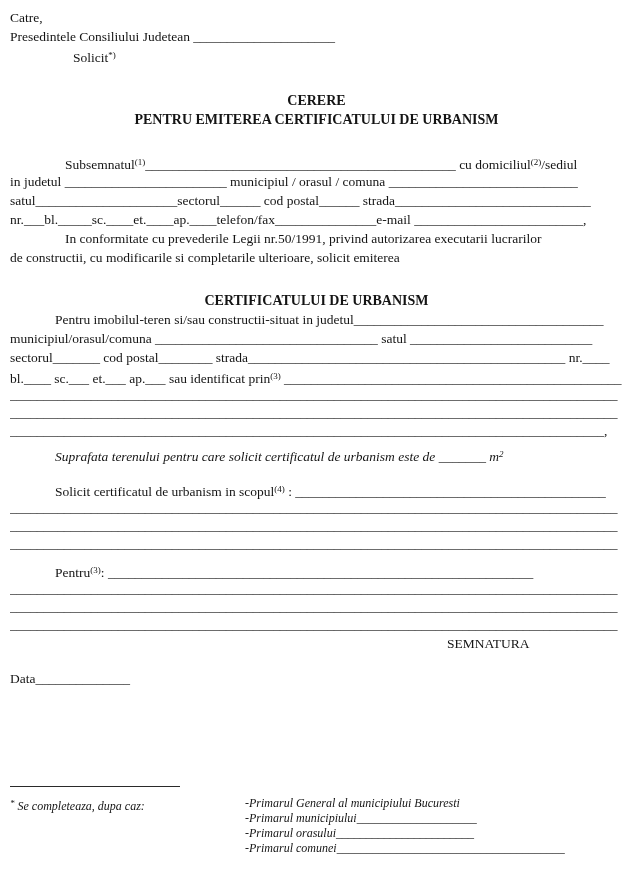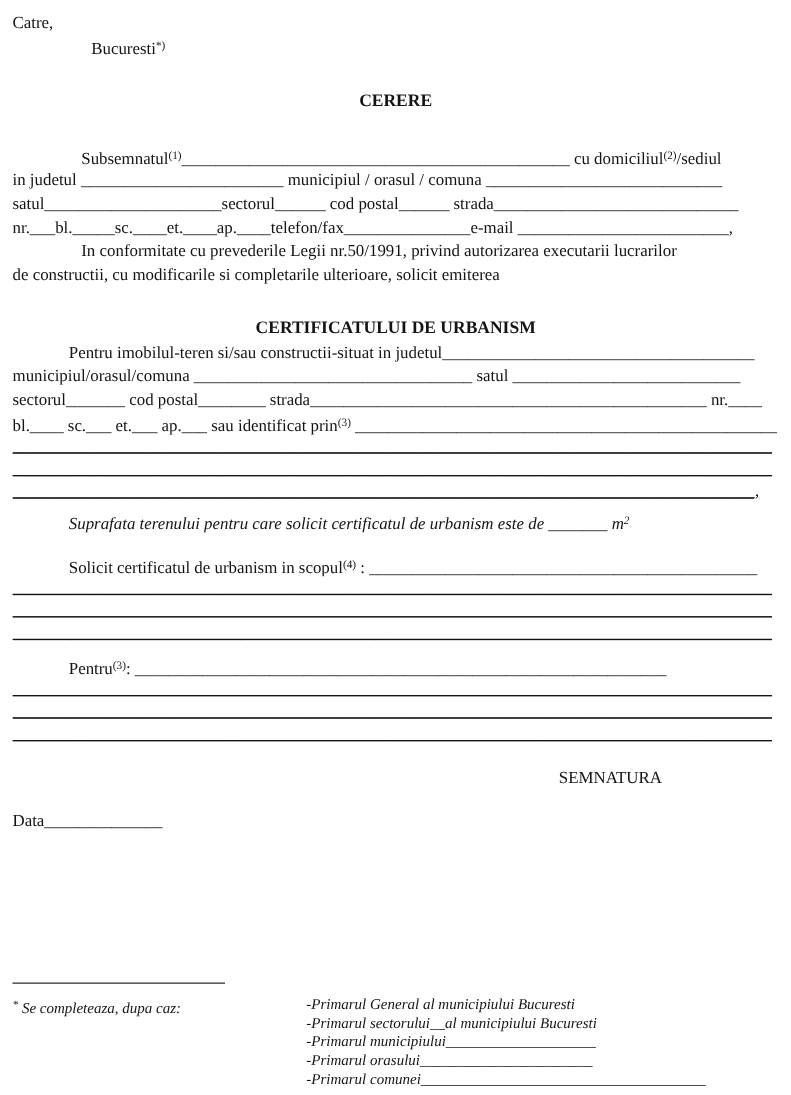--- a/index.html
+++ b/index.html
@@ -3,51 +3,53 @@
 <meta charset="utf-8">
 <style>
   html,body{margin:0;padding:0;background:#ffffff;}
   body{
     width:633px;height:876px;overflow:hidden;color:#141414;
     font-family:"Liberation Serif","DejaVu Serif",serif;
     font-size:13.5px;
   }
   .page{position:relative;width:613px;height:868px;padding:8px 10px 4px 10px;}
   .line{white-space:nowrap;overflow:hidden;height:19px;line-height:19px;}
-  .rule{height:18px;line-height:18px;text-decoration:underline;}
+  .rule{height:18px;line-height:18px;}
   .sup{font-size:9px;vertical-align:4px;letter-spacing:0;}
   .title{font-weight:bold;text-align:center;font-size:14px;}
   .ind-mayor{text-indent:63px;}
   .ind1{text-indent:55px;}
   .ind2{text-indent:45px;}
   .mt-title{margin-top:26px;}
   .mt-p1{margin-top:24px;}
   .mt-title2{margin-top:24px;}
   .mt-p2{}
   .mt-area{margin-top:5px;font-style:italic;}
   .mt-purpose{margin-top:16px;}
   .mt-annex{margin-top:8px;}
-  .signature{margin-top:16px;margin-left:437px;}
+  .signature{margin-top:0;margin-left:437px;}
   .mt-date{margin-top:16px;}
   .footnote-block{position:absolute;top:786px;left:10px;right:10px;font-style:italic;font-size:12px;}
   .footnote-sep{width:170px;border-top:1px solid #2a2a2a;margin-bottom:9px;}
   .footnote-row{display:flex;}
   .footnote-label{width:235px;white-space:nowrap;line-height:15px;}
   .footnote-options{flex:1;font-style:italic;}
   .fo{white-space:nowrap;overflow:hidden;line-height:15px;height:15px;}
 </style>
 </head>
 <body>
 
 <div class="page">
 
   <div class="line"><span>Catre,</span></div>
-  <div class="line ind-mayor"><span>Bucuresti</span><span class="sup">*)</span></div>
+  <div class="line"><span>Presedintele Consiliului Judetean _____________________</span></div>
+  <div class="line ind-mayor"><span>Solicit</span><span class="sup">*)</span></div>
 
   <div class="line title mt-title">CERERE</div>
+  <div class="line title">PENTRU EMITEREA CERTIFICATULUI DE URBANISM</div>
 
   <div class="mt-p1">
     <div class="line ind1"><span>Subsemnatul</span><span class="sup">(1)</span><span>______________________________________________ cu domiciliul</span><span class="sup">(2)</span><span>/sediul</span></div>
     <div class="line"><span>in judetul ________________________ municipiul / orasul / comuna ____________________________</span></div>
     <div class="line"><span>satul_____________________sectorul______ cod postal______ strada_____________________________</span></div>
     <div class="line"><span>nr.___bl._____sc.____et.____ap.____telefon/fax_______________e-mail _________________________,</span></div>
     <div class="line ind1"><span>In conformitate cu prevederile Legii nr.50/1991, privind autorizarea executarii lucrarilor</span></div>
     <div class="line"><span>de constructii, cu modificarile si completarile ulterioare, solicit emiterea</span></div>
   </div>
 
@@ -81,21 +83,20 @@
 
   <div class="line signature">SEMNATURA</div>
   <div class="line mt-date"><span>Data______________</span></div>
 
   <div class="footnote-block">
     <div class="footnote-sep"></div>
     <div class="footnote-row">
       <div class="footnote-label"><span class="sup">*</span><span> Se completeaza, dupa caz:</span></div>
       <div class="footnote-options">
         <div class="fo">-Primarul General al municipiului Bucuresti</div>
-        <div class="fo">-Primarul sectorului__al municipiului Bucuresti</div>
         <div class="fo">-Primarul municipiului____________________</div>
         <div class="fo">-Primarul orasului_______________________</div>
         <div class="fo">-Primarul comunei______________________________________</div>
       </div>
     </div>
   </div>
 
 </div>
 
 </body></html>

